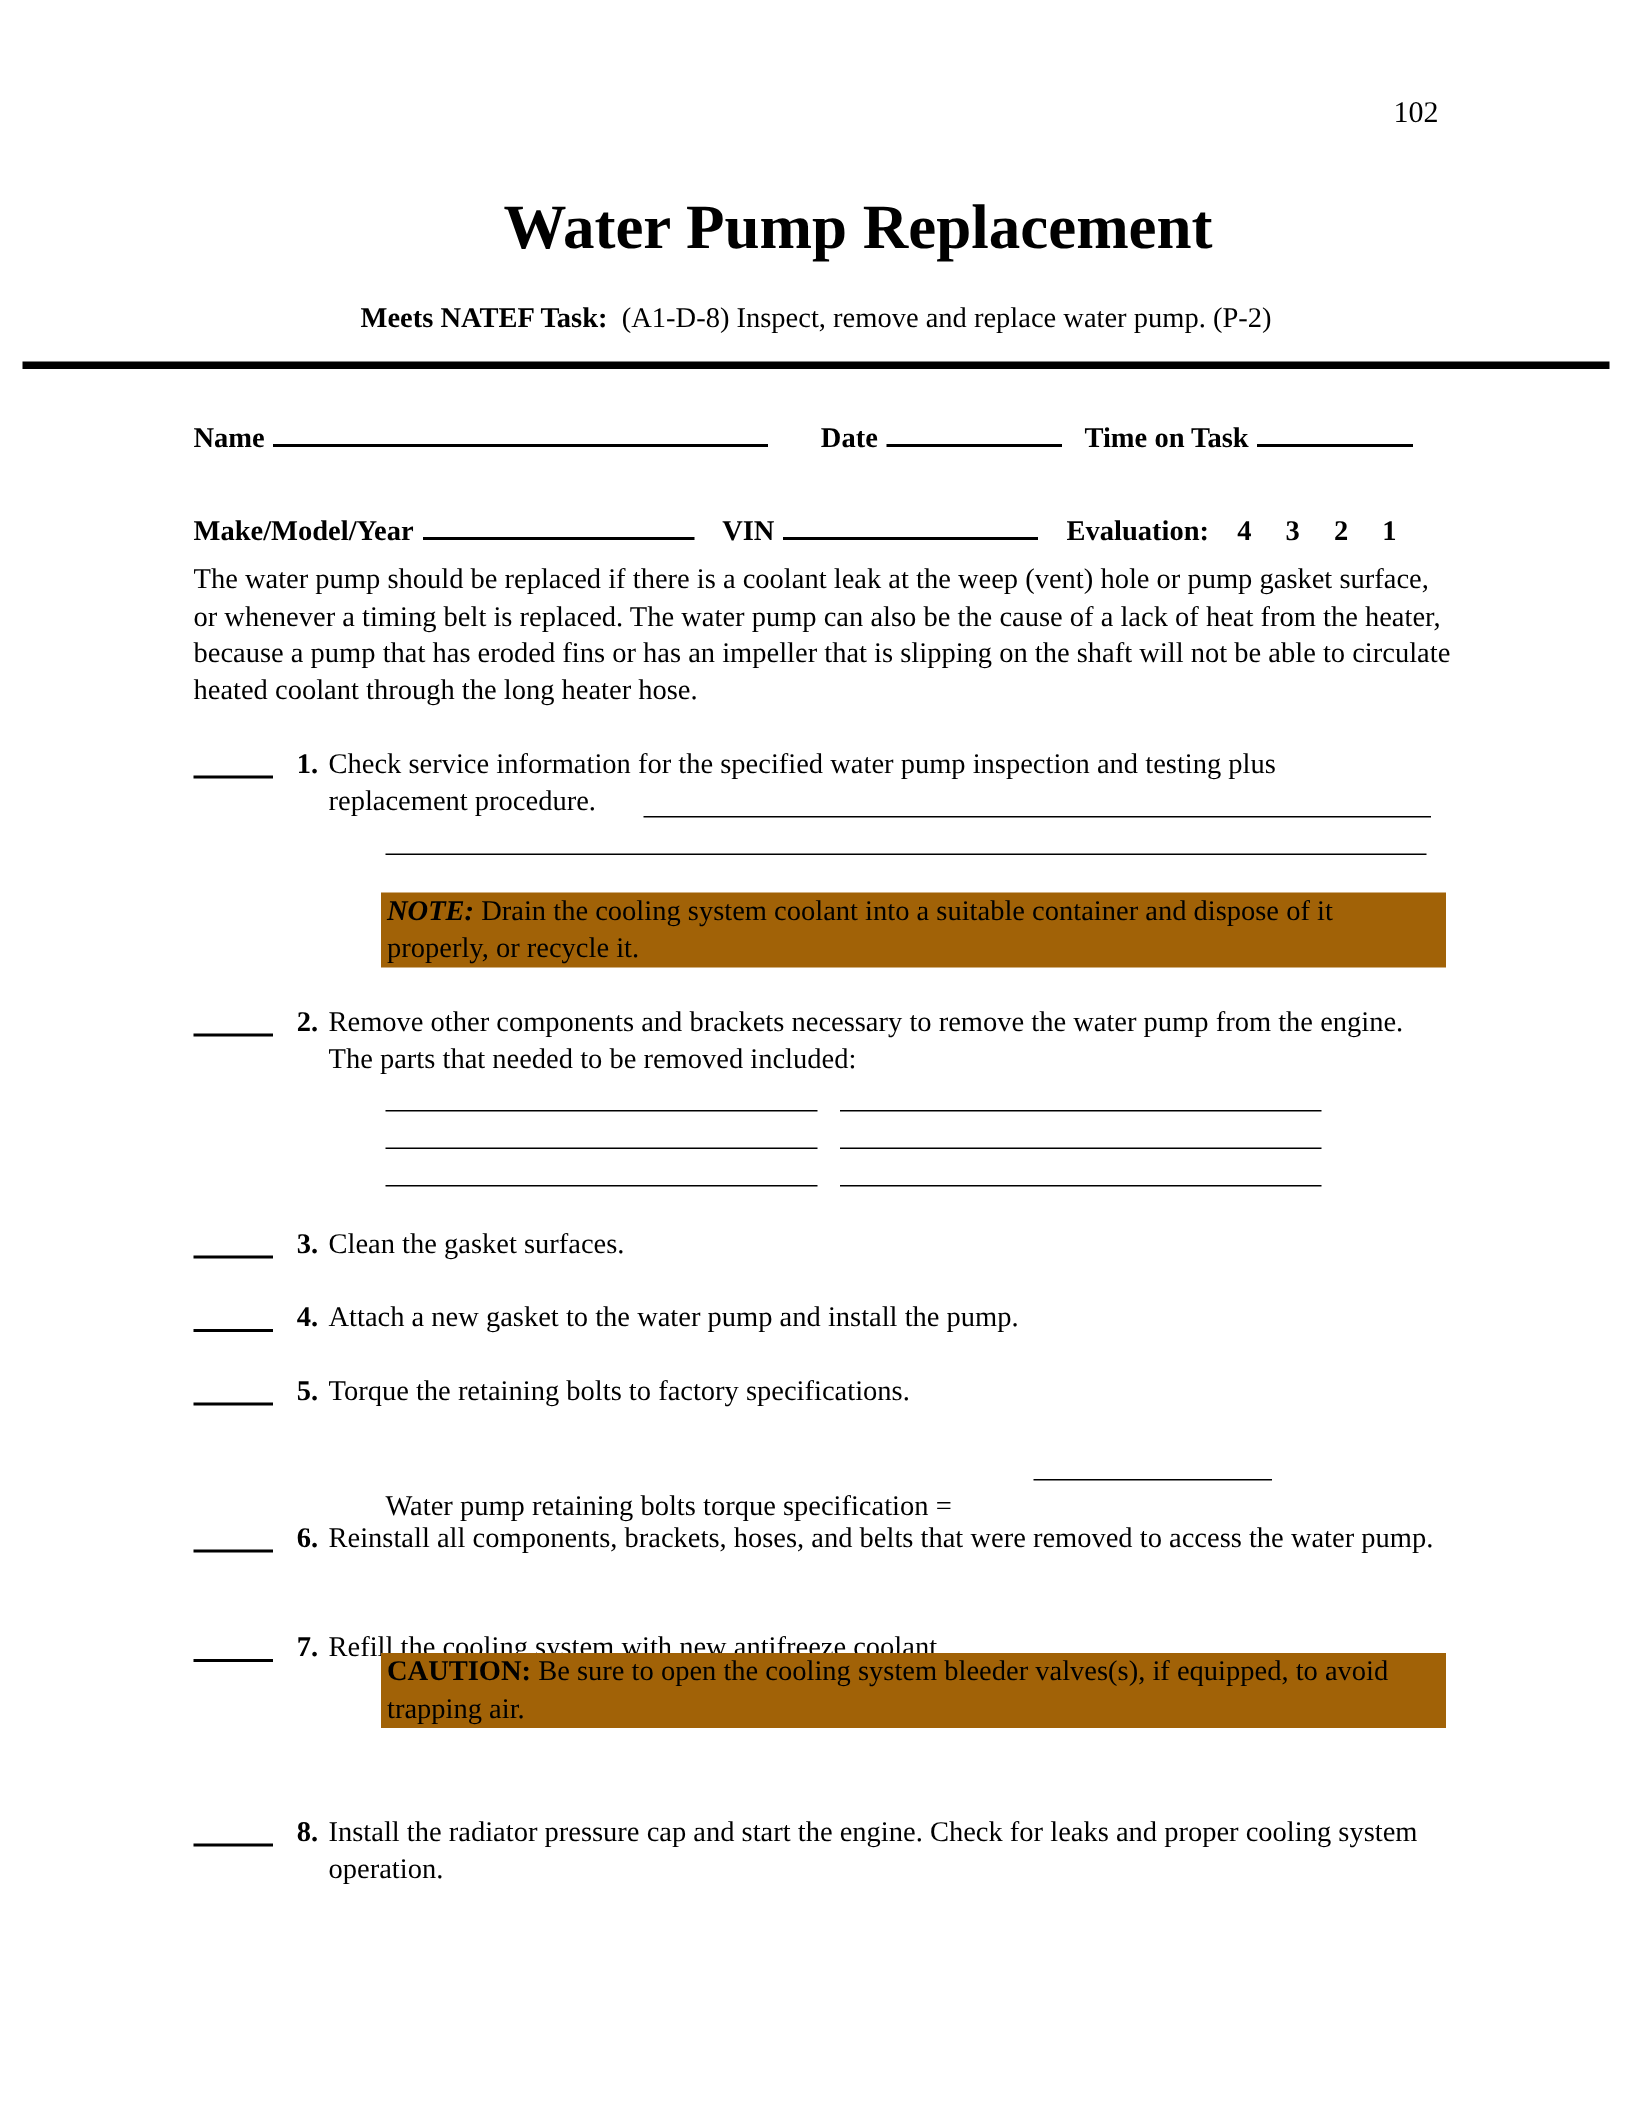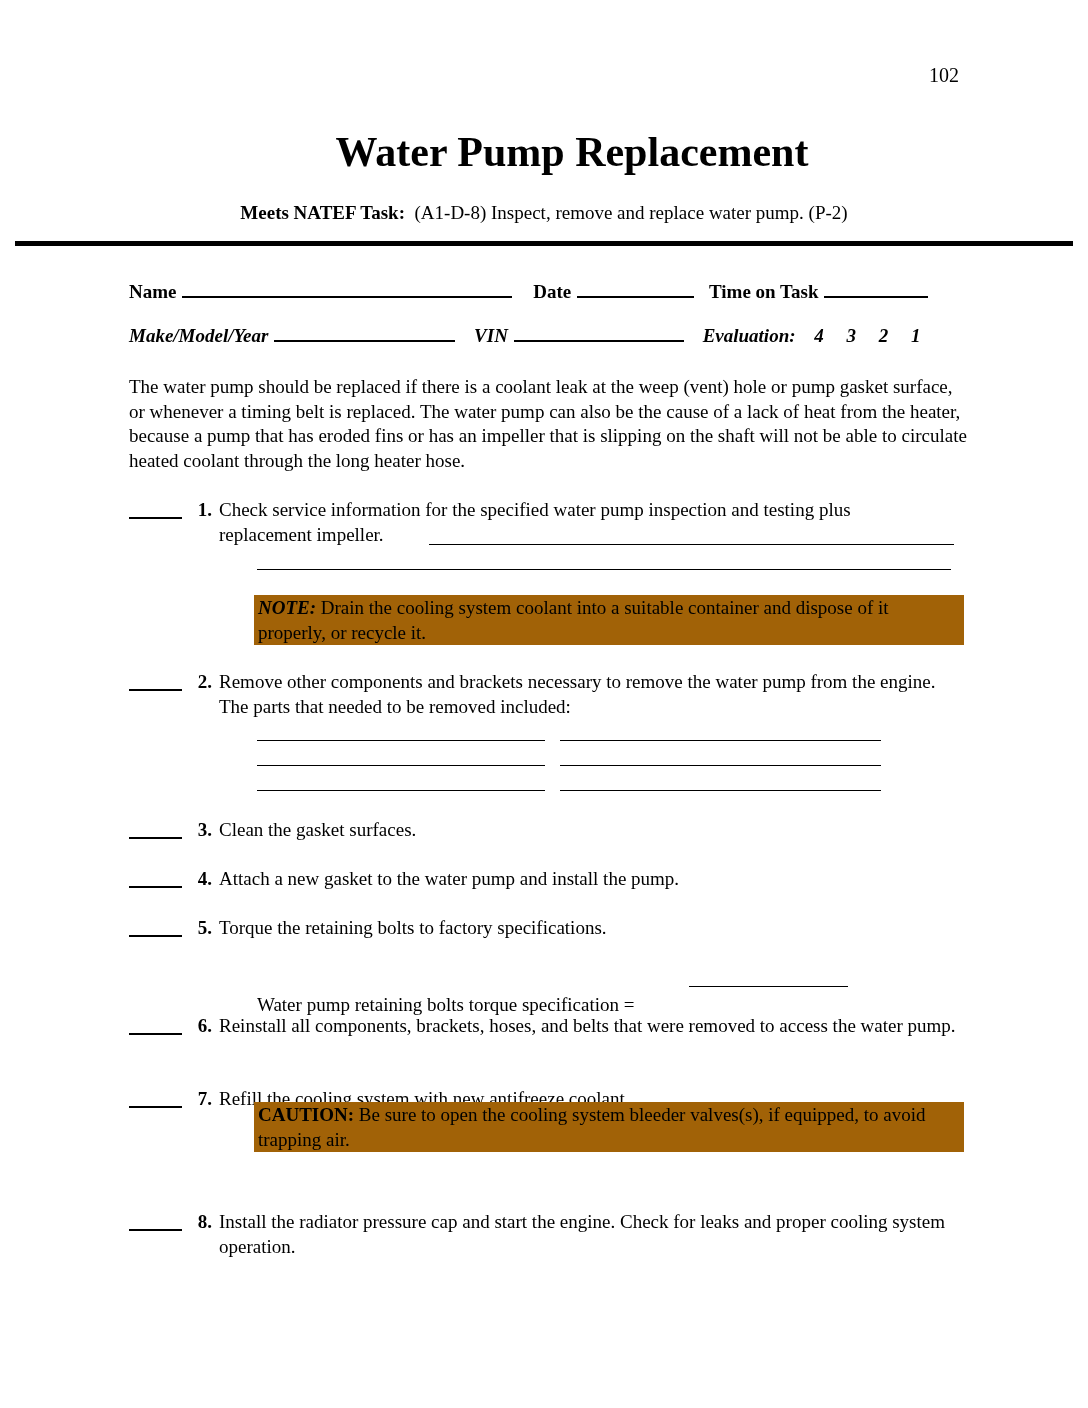--- a/index.html
+++ b/index.html
@@ -29,41 +29,41 @@
 <div class="abs page-num">102</div>
 <div class="abs title">Water Pump Replacement</div>
 <div class="abs subtitle">
   <b>Meets NATEF Task:</b>&nbsp;
   <span>(A1-D-8)  Inspect, remove and replace water pump.  (P-2)</span>
 </div>
 <div class="abs rule"></div>
 
 <div class="abs field-row" style="top:278px;left:129px;">
   <span>Name</span><span class="uline" style="width:330px;"></span>
-  <span style="margin-left:16px;">Date</span><span class="uline" style="width:117px;"></span>
+  <span style="margin-left:30px;">Date</span><span class="uline" style="width:117px;"></span>
   <span style="margin-left:10px;">Time on Task</span><span class="uline" style="width:104px;"></span>
 </div>
 
-<div class="abs field-row" style="top:322px;left:129px;font-style:italic;">
+<div class="abs field-row" style="top:340px;left:129px;">
   <span>Make/Model/Year</span><span class="uline" style="width:181px;"></span>
   <span style="margin-left:14px;">VIN</span><span class="uline" style="width:170px;"></span>
   <span style="margin-left:14px;">Evaluation:</span>
   <span style="margin-left:14px;">4</span>
   <span style="margin-left:18px;">3</span>
   <span style="margin-left:18px;">2</span>
   <span style="margin-left:18px;">1</span>
 </div>
 
 <div class="abs intro">The water pump should be replaced if there is a coolant leak at the weep (vent) hole or pump gasket surface, or whenever a timing belt is replaced.  The water pump can also be the cause of a lack of heat from the heater, because a pump that has eroded fins or has an impeller that is slipping on the shaft will not be able to circulate heated coolant through the long heater hose.</div>
 
 <div class="abs step" style="top:497px;">
   <div class="blank" style="top:20px;"></div>
   <div class="num">1.</div>
   <div class="stext">Check service information for the specified water pump inspection and testing plus</div>
-  <div class="stext" style="top:25px;">replacement impeller.</div>
+  <div class="stext" style="top:25px;">replacement procedure.</div>
 </div>
 <div class="line" style="top:544px;left:429px;width:525px;"></div>
 <div class="line" style="top:569px;left:257px;width:694px;"></div>
 
 <div class="shade" style="top:595px;height:50px;">
   <b><i>NOTE:</i></b><span> Drain the cooling system coolant into a suitable container and dispose of it properly, or recycle it.</span>
 </div>
 
 <div class="abs step" style="top:669px;">
   <div class="blank" style="top:20px;"></div>

